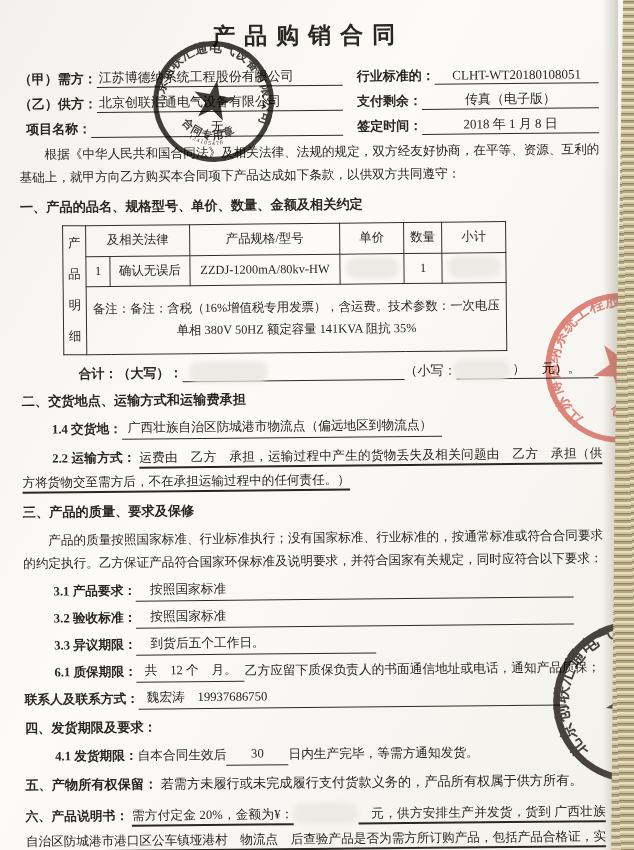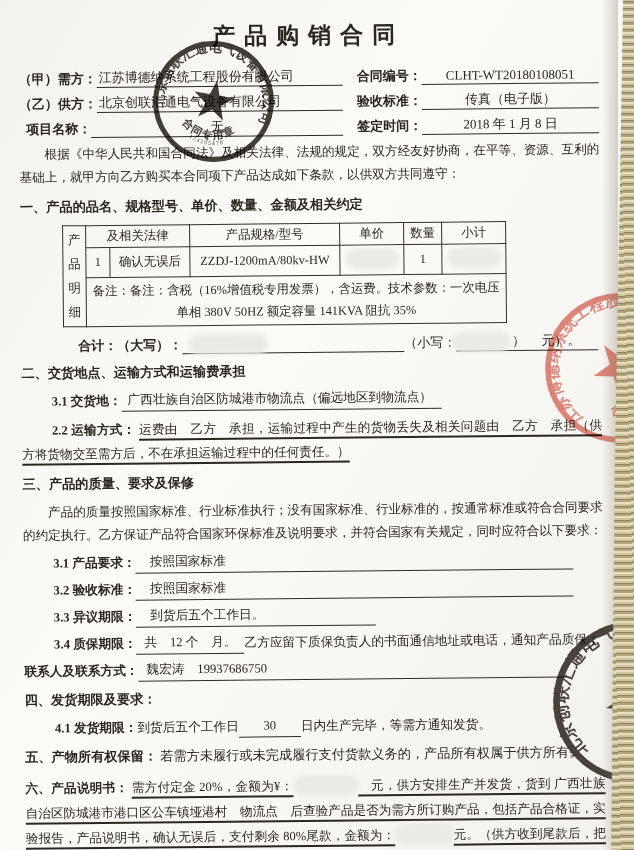--- a/index.html
+++ b/index.html
@@ -17,21 +17,21 @@
   .c{text-align:center;}
   .para{font-size:12.6px;line-height:23px;text-align:justify;margin-top:5px;}
   .indent{text-indent:2em;}
   .sec{font-weight:bold;font-size:13.2px;line-height:25px;margin-top:5px;white-space:nowrap;}
   .item{display:flex;align-items:flex-end;margin-top:5px;font-size:12.7px;line-height:21px;padding-left:30px;white-space:nowrap;}
   .u{border-bottom:1.6px solid #2e2a24;}
   .udec{text-decoration:underline;text-decoration-thickness:1.5px;text-underline-offset:4.5px;}
   .redact{display:inline-block;background:#eceae5;border-radius:7px;box-shadow:0 0 5px 4px #eceae5;height:13px;vertical-align:-2px;}
   table.prod{border-collapse:collapse;margin:6px 0 0 42px;table-layout:fixed;}
   table.prod td{border:1.6px solid #332f28;font-size:12.4px;text-align:center;padding:2px 2px;}
-  td.side{width:18px;font-size:12.5px;line-height:24px;word-break:break-all;padding:4px 2px;margin-left:27px;}
+  td.side{width:18px;font-size:12.5px;line-height:31px;word-break:break-all;padding:4px 2px;margin-left:27px;}
   td.notes{text-align:left;padding:3px 8px;line-height:22px;font-size:12.3px;}
   .total{display:flex;align-items:flex-end;margin:9px 0 0 57px;font-size:13px;white-space:nowrap;}
   .stamp{position:absolute;mix-blend-mode:multiply;pointer-events:none;}
   .texture{position:absolute;right:0;top:0;bottom:0;width:26px;
      background:repeating-linear-gradient(177deg,#cfc49e 0 2px,#8e8260 2px 3px,#b3a67c 3px 5px,#e7dfc2 5px 7px);
      clip-path:polygon(58% 0,100% 0,100% 100%,12% 100%,26% 55%,44% 25%);}
   .pedge{position:absolute;right:16px;top:0;bottom:0;width:16px;
      background:linear-gradient(to right,rgba(0,0,0,0),rgba(110,100,80,.28));}
   svg text{font-family:"Liberation Serif","DejaVu Serif",serif;}
 </style>
@@ -55,25 +55,25 @@
           <span class="lbl">（乙）供方：</span>
           <span class="fill">北京创联汇通电气设备有限公司</span>
         </div>
         <div class="frow">
           <span class="lbl" style="padding-left:7px">项目名称：</span>
           <span class="fill c">无</span>
         </div>
       </div>
       <div class="hdr-r">
         <div class="frow">
-          <span class="lbl">合同编号：</span>
+          <span class="lbl">行业标准的：</span>
           <span class="fill c">CLHT-WT20180108051</span>
         </div>
         <div class="frow">
-          <span class="lbl">验收标准：</span>
+          <span class="lbl">支付剩余：</span>
           <span class="fill c">传真（电子版）</span>
         </div>
         <div class="frow">
           <span class="lbl">签定时间：</span>
           <span class="fill c">2018 年 1 月 8 日</span>
         </div>
       </div>
     </div>
 
     <div class="para indent">根据《中华人民共和国合同法》及相关法律、法规的规定，双方经友好协商，在平等、资源、互利的基础上，就甲方向乙方购买本合同项下产品达成如下条款，以供双方共同遵守：</div>
@@ -116,21 +116,21 @@
     <div class="total">
       <span class="lbl">合计：（大写）：</span>
       <span class="u" style="width:212px;padding-left:10px"><span class="redact" style="width:72px"></span></span>
       <span style="margin-left:0">（小写：</span>
       <span class="u" style="width:56px"><span class="redact" style="width:50px"></span></span>
       <span class="u" style="width:86px;text-align:left">）　 元）。</span>
     </div>
 
     <div class="sec">二、交货地点、运输方式和运输费承担</div>
     <div class="item">
-      <span class="lbl">3.1 交货地：</span>
+      <span class="lbl">1.4 交货地：</span>
       <span class="u" style="padding:0 10px 0 6px">广西壮族自治区防城港市物流点（偏远地区到物流点）</span>
     </div>
     <div class="para" style="margin-top:6px;line-height:24px">
       <span class="lbl" style="padding-left:30px">2.2 运输方式：</span>
       <span class="udec">运费由　乙方　承担，运输过程中产生的货物丢失及相关问题由　乙方　承担（供方将货物交至需方后，不在承担运输过程中的任何责任。）</span>
     </div>
 
     <div class="sec">三、产品的质量、要求及保修</div>
     <div class="para indent">产品的质量按照国家标准、行业标准执行；没有国家标准、行业标准的，按通常标准或符合合同要求的约定执行。乙方保证产品符合国家环保标准及说明要求，并符合国家有关规定，同时应符合以下要求：</div>
     <div class="item">
@@ -139,33 +139,33 @@
     </div>
     <div class="item">
       <span class="lbl">3.2 验收标准：</span>
       <span class="u" style="width:424px;padding-left:14px">按照国家标准</span>
     </div>
     <div class="item">
       <span class="lbl">3.3 异议期限：</span>
       <span class="u" style="width:226px;padding-left:14px">到货后五个工作日。</span>
     </div>
     <div class="item">
-      <span class="lbl">3.4 质保期限：</span>
+      <span class="lbl">6.1 质保期限：</span>
       <span class="u" style="padding:0 8px">共　12 个　月。</span>
       <span>乙方应留下质保负责人的书面通信地址或电话，通知产品质保；</span>
     </div>
     <div class="item" style="padding-left:0">
       <span class="lbl">联系人及联系方式：</span>
       <span class="u" style="width:420px;padding-left:8px">魏宏涛　19937686750</span>
     </div>
 
     <div class="sec">四、发货期限及要求：</div>
     <div class="item">
       <span class="lbl">4.1 发货期限：</span>
-      <span>到货后五个工作日</span>
+      <span>自本合同生效后</span>
       <span class="u c" style="width:62px">30</span>
       <span>日内生产完毕，等需方通知发货。</span>
     </div>
 
     <div class="sec" style="white-space:normal;font-weight:normal">
       <span class="lbl">五、产物所有权保留：</span>
       <span>若需方未履行或未完成履行支付货款义务的，产品所有权属于供方所有。</span>
     </div>
 
     <div class="para" style="line-height:25px;margin-top:7px">

